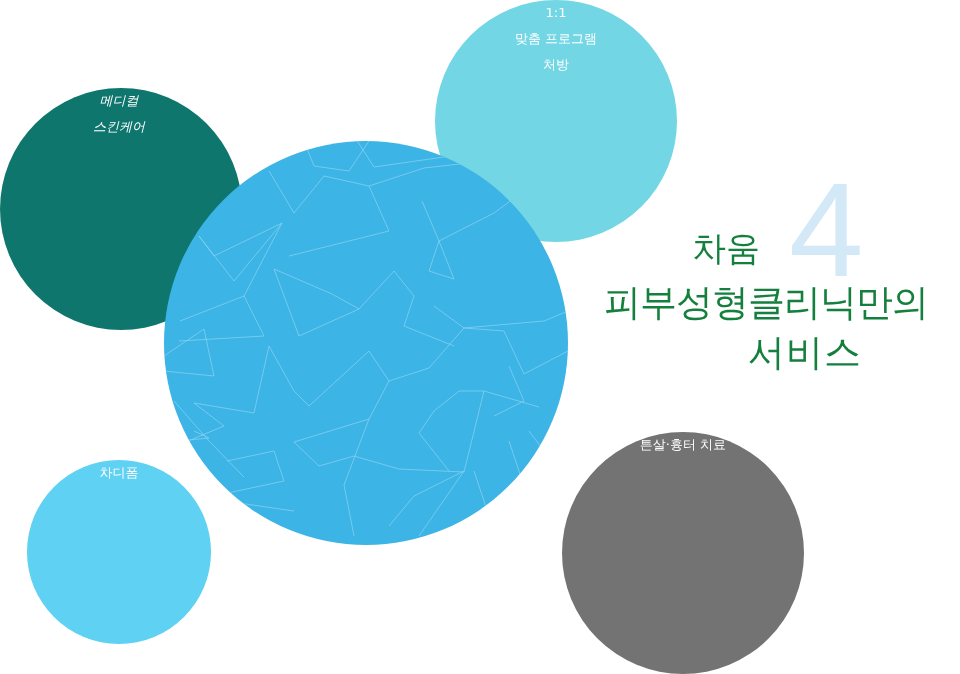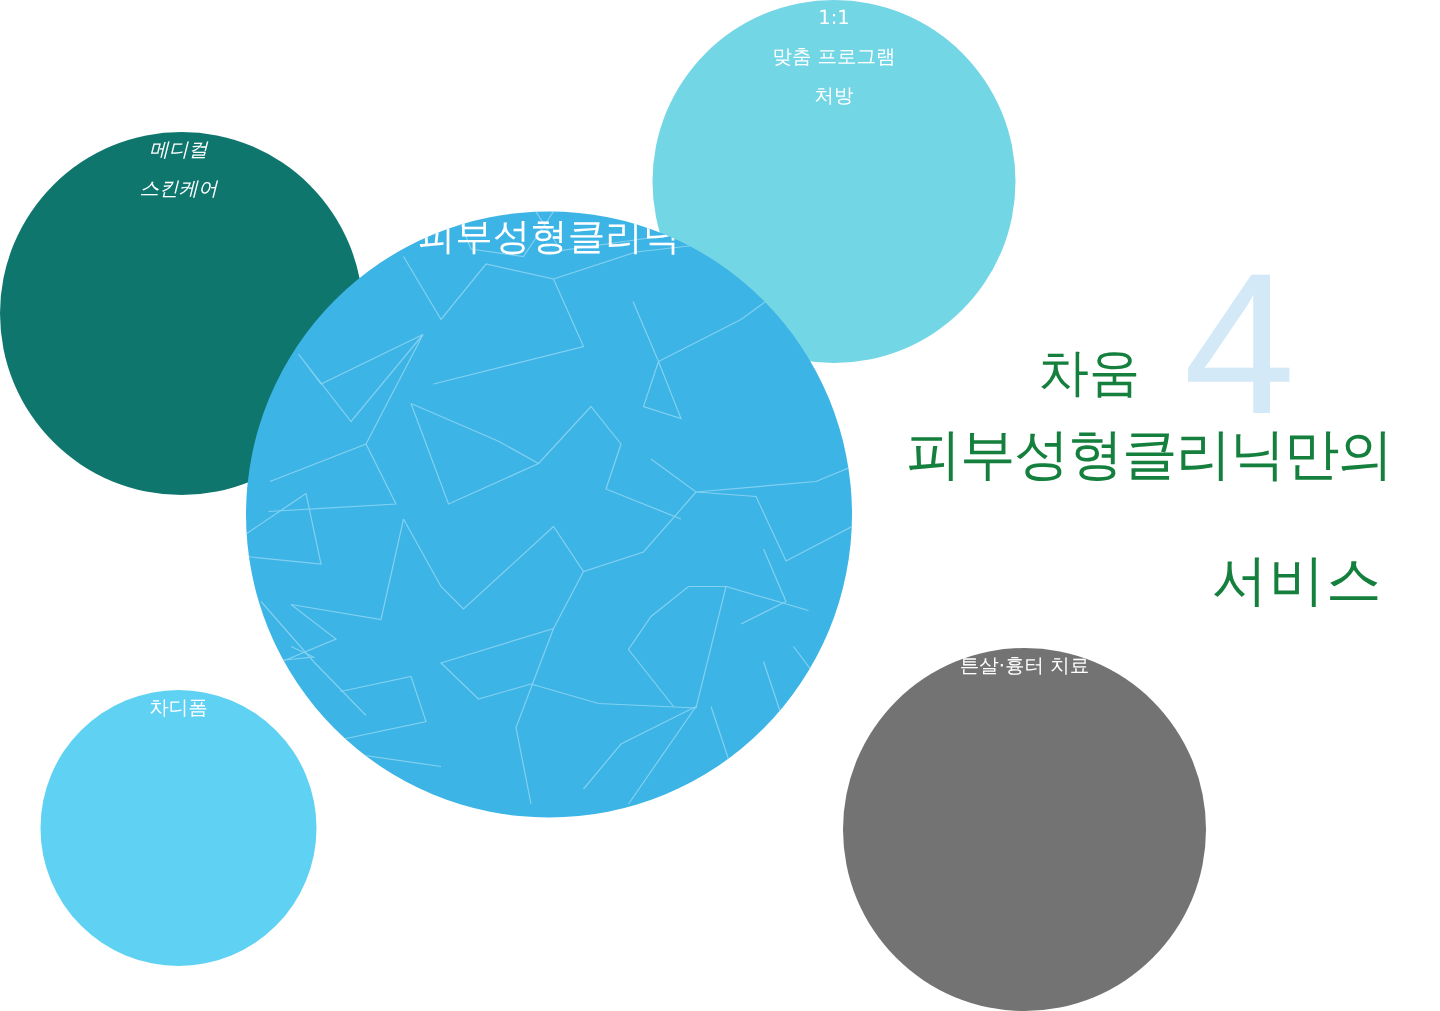--- a/index.html
+++ b/index.html
@@ -10,36 +10,36 @@
   }
   .circle {
     position: absolute; border-radius: 50%;
     display: flex; align-items: flex-start; justify-content: center;
     text-align: center; color: #ffffff; cursor: pointer;
   }
   .circle .label { font-size: 13px; line-height: 26px; }
   .circle .label span { display: block; }
   #c-top   { left: 435px; top: 0px;   width: 242px; height: 242px; background: #73d6e4; z-index: 1; }
   #c-left  { left: 0px;   top: 88px; width: 242px; height: 242px; background: #0f766e; z-index: 1; font-style: italic; }
-  #c-bl    { left: 27px;  top: 460px; width: 184px; height: 184px; background: #5fd1f2; z-index: 1; }
+  #c-bl    { left: 27px;  top: 460px; width: 184px; height: 184px; background: #5fd1f2; z-index: 1; font-family: Liberation Serif, serif; }
   #c-br    { left: 562px; top: 432px; width: 242px; height: 242px; background: #737373; z-index: 1; }
   #c-main  { left: 164px; top: 141px; width: 404px; height: 404px; background: #3db4e6; z-index: 2; overflow: hidden; }
   #c-main svg.pattern { position: absolute; left: 0; top: 0; }
   #c-main .main-title { position: relative; font-size: 25px; letter-spacing: 0px; color: #ffffff; z-index: 3; }
   #c-top .label { margin-top: 0px; }
   #c-left .label { margin-left: -4px; }
   .big-num {
     position: absolute; left: 789px; top: 150px; z-index: 2;
     font-family: "Liberation Sans", sans-serif; font-size: 134px; line-height: 160px;
     color: #d3e9f7; font-weight: normal;
   }
   .h-line { position: absolute; color: #15803d; font-family: "DejaVu Serif", "Liberation Serif", serif; white-space: nowrap; z-index: 3; }
   .h1 { left: 692px; top: 226px; font-size: 34px; }
   .h2 { left: 604px; top: 278px; font-size: 37px; letter-spacing: -1px; }
-  .h3 { left: 808px; top: 328px; font-size: 37px; letter-spacing: 1px; margin-top: 34px; }
+  .h3 { left: 748px; top: 328px; font-size: 37px; letter-spacing: 1px; }
 </style>
 </head>
 <body>
 
 <div class="circle" id="c-top">
   <div class="label">
     <span>1:1</span>
     <span>맞춤 프로그램</span>
     <span>처방</span>
   </div>
@@ -90,19 +90,18 @@
       <polyline points="345,225 360,260 330,275"></polyline>
       <polyline points="0,340 40,357 130,370"></polyline>
       <polyline points="63,320 110,310 120,340 40,357"></polyline>
       <polyline points="225,385 250,355 300,330 255,395"></polyline>
       <polyline points="310,330 330,390 360,345 345,300"></polyline>
       <polyline points="10,260 45,300 80,336"></polyline>
       <polyline points="30,290 45,297 15,300"></polyline>
       <polyline points="365,290 380,310 404,295"></polyline>
     </g>
   </svg>
-  <div class="main-title">피부성형클리닉</div>
 </div>
 
 <div class="big-num">4</div>
 <div class="h-line h1">차움</div>
 <div class="h-line h2">피부성형클리닉만의</div>
 <div class="h-line h3">서비스</div>
 
 </body></html>

